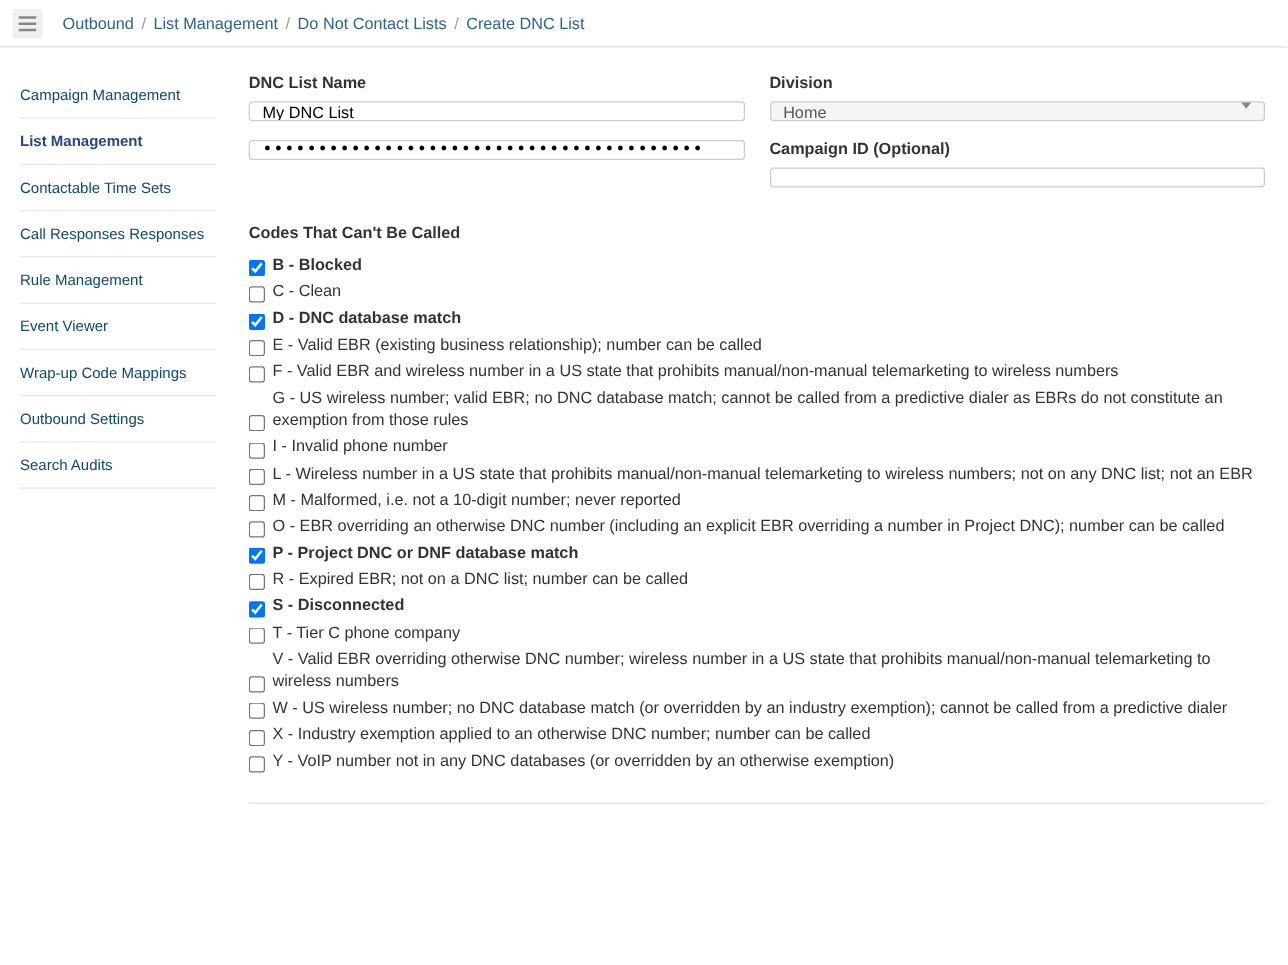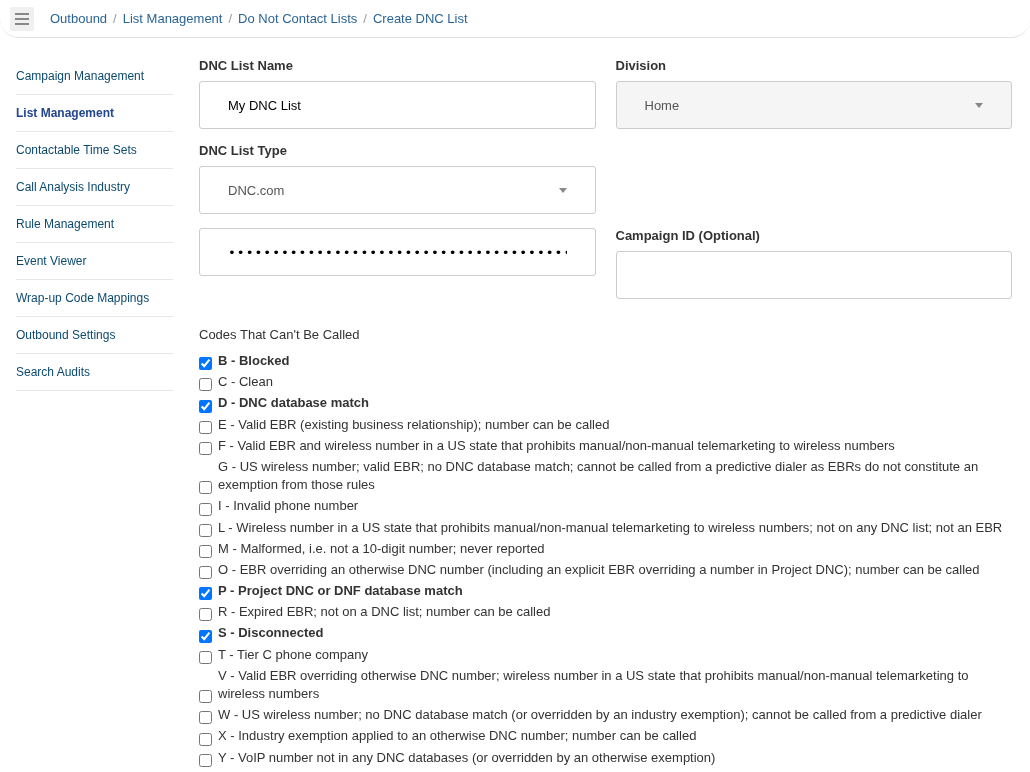--- a/index.html
+++ b/index.html
@@ -9,21 +9,20 @@
     font-size: 13px;
     color: #333;
     background: #fff;
   }
   .topbar {
     display: flex;
     align-items: center;
     height: 38px;
     border-bottom: 1px solid #e0e0e0;
     padding: 0 10px;
-    border-radius: 19px;
   }
   .hamburger {
     width: 24px;
     height: 24px;
     display: flex;
     flex-direction: column;
     justify-content: center;
     align-items: center;
     gap: 3px;
     cursor: pointer;
@@ -87,45 +86,44 @@
   .form-col.half { flex: 0 0 calc(50% - 10px); }
   .form-label {
     font-weight: bold;
     font-size: 13px;
     color: #333;
     margin-bottom: 8px;
     display: block;
   }
   .text-input, .select {
     width: 100%;
-    height: 48px;
+    height: 16px;
     border: 1px solid #ccc;
     border-radius: 3px;
-    padding: 0 28px;
+    padding: 0 10px;
     font-size: 13px;
     background: #fff;
   }
   .select {
     display: flex;
-    align-items: center;
     justify-content: space-between;
     cursor: pointer;
     color: #555;
   }
   .select.readonly {
     background: #f5f5f5;
   }
   .caret {
     width: 0; height: 0;
     border-left: 4px solid transparent;
     border-right: 4px solid transparent;
     border-top: 5px solid #888;
   }
   .section-title {
-    font-weight: normal;
+    font-weight: bold;
     font-size: 13px;
     margin: 28px 0 10px 0;
   }
   .code-list { }
   .code-item {
     display: flex;
     align-items: flex-end;
     gap: 6px;
     margin: 3px 0;
     line-height: 1.4;
@@ -168,21 +166,21 @@
       <span class="sep">/</span>
       <a>Create DNC List</a>
     </nav>
 </div>
 
 <div class="layout">
   <aside class="sidebar" id="sidebar">
       <div class="sidebar-item">Campaign Management</div>
       <div class="sidebar-item active">List Management</div>
       <div class="sidebar-item">Contactable Time Sets</div>
-      <div class="sidebar-item">Call Analysis Industry</div>
+      <div class="sidebar-item">Call Responses Responses</div>
       <div class="sidebar-item">Rule Management</div>
       <div class="sidebar-item">Event Viewer</div>
       <div class="sidebar-item">Wrap-up Code Mappings</div>
       <div class="sidebar-item">Outbound Settings</div>
       <div class="sidebar-item">Search Audits</div>
     </aside>
 
   <main class="main">
 
     <div class="form-row">
@@ -192,29 +190,20 @@
       </div>
       <div class="form-col half">
         <label class="form-label">Division</label>
         <div class="select readonly">
           <span>Home</span>
           <span class="caret"></span>
         </div>
       </div>
     </div>
 
-    <div class="form-row">
-      <div class="form-col half">
-        <label class="form-label">DNC List Type</label>
-        <div class="select">
-          <span>DNC.com</span>
-          <span class="caret"></span>
-        </div>
-      </div>
-    </div>
 
     <div class="form-row">
       <div class="form-col half">
         <input class="text-input dots-input" type="text" value="••••••••••••••••••••••••••••••••••••••••" style="">
       </div>
       <div class="form-col half">
         <label class="form-label">Campaign ID (Optional)</label>
         <input class="text-input" type="text" value="" style="">
       </div>
     </div>

